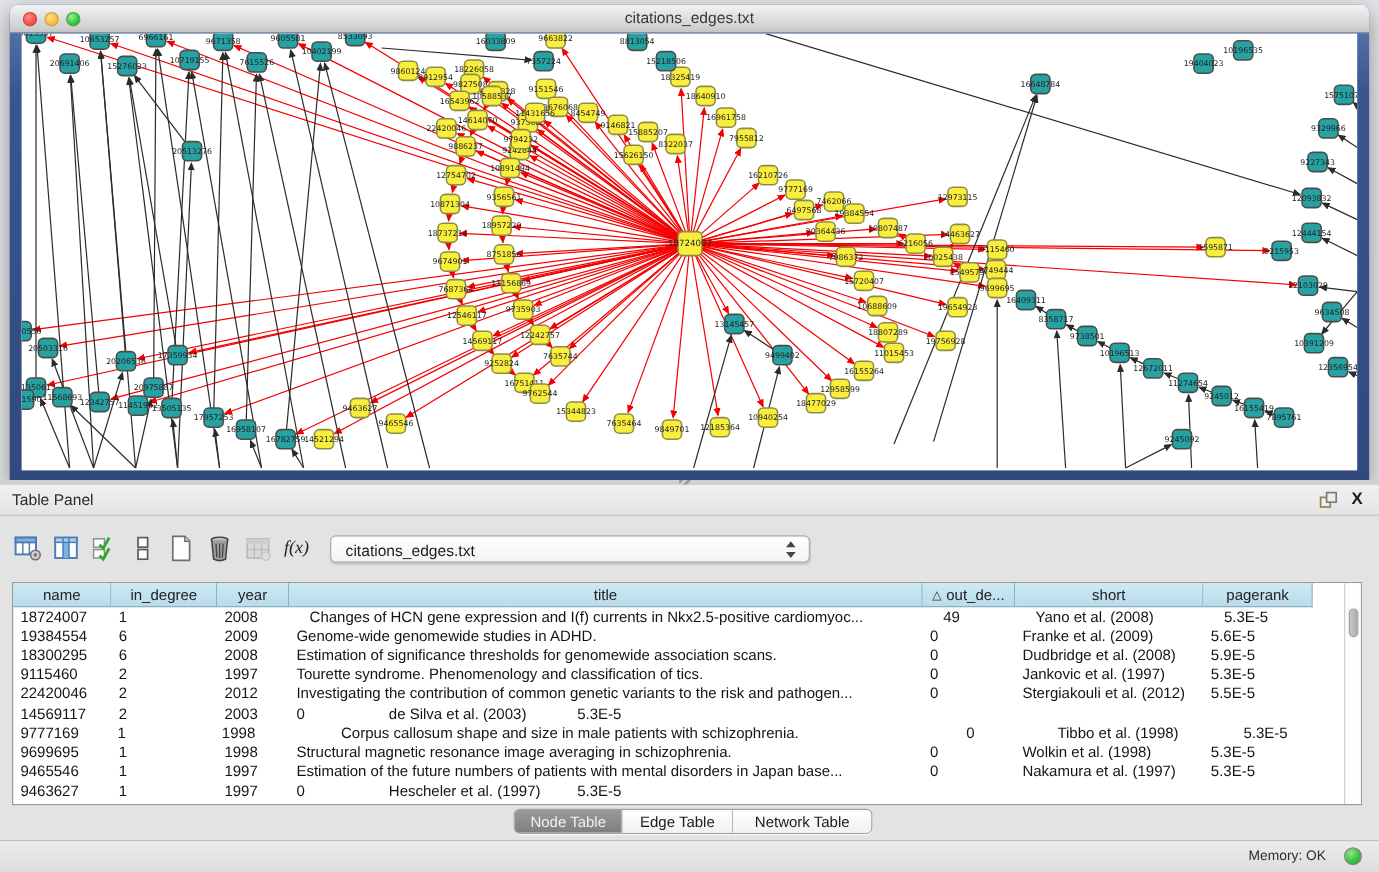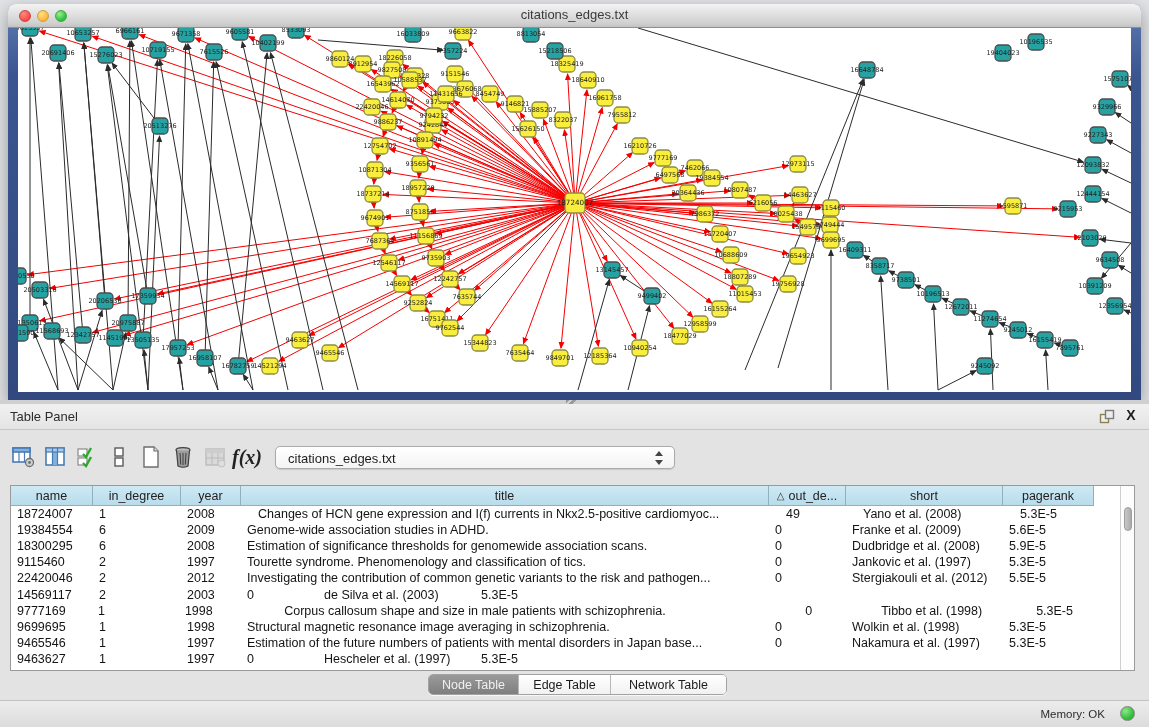--- a/index.html
+++ b/index.html
@@ -31,21 +31,21 @@
   .panel-header { position:absolute; left:0; top:404px; width:1149px; height:26px;
     background:linear-gradient(180deg,#f1f1f1,#e4e4e4); border-bottom:1px solid #c6c6c6;text-decoration:underline; }
   .panel-title { position:absolute; left:10px; top:5px; font-size:13px; color:#2c2c2c; }
   .float-btn { position:absolute; right:34px; top:5px; width:16px; height:16px; cursor:pointer; }
   .close-btn { position:absolute; right:10px; top:3px; width:16px; height:18px; font-size:14px; font-weight:800; color:#1c1c1c; text-align:center; cursor:pointer; }
   .panel-body { position:absolute; left:0; top:430px; width:1149px; height:270px; background:#e3e3e3; }
 
   .toolbar { position:absolute; left:8px; top:10px; height:34px; display:flex; align-items:center; }
   .tool-btn { width:30px; height:30px; margin-right:2px; display:flex; align-items:center; justify-content:center; border-radius:4px; }
   .tool-btn svg { display:block; }
-  .fx { font-family:"Liberation Serif", serif; font-style:italic; font-weight:700; font-size:20px; color:#222; }
+  .fx { font-family:"Liberation Serif", serif; font-style:italic; font-weight:400; font-size:15px; color:#222; }
   .combo { position:absolute; left:275px; top:16px; width:400px; height:23px; background:linear-gradient(180deg,#ffffff,#f4f4f4);
     border:1px solid #ababab; border-radius:5px; box-shadow:0 1px 1px rgba(0,0,0,.12); font-size:13px; color:#1d1d1d; }
   .combo .val { position:absolute; left:12px; top:4px; }
   .combo .stepper { position:absolute; right:10px; top:4px; width:9px; height:14px; }
   .combo .stepper .up { position:absolute; left:0; top:0; width:0; height:0; border-left:4.5px solid transparent; border-right:4.5px solid transparent; border-bottom:5px solid #444; }
   .combo .stepper .dn { position:absolute; left:0; bottom:0; width:0; height:0; border-left:4.5px solid transparent; border-right:4.5px solid transparent; border-top:5px solid #444; }
 
   .tablewrap { position:absolute; left:10px; top:55px; width:1125px; height:186px; background:#fff; border:1px solid #9a9a9a; }
   .thead { position:absolute; left:0; top:0; right:14px; height:20px; display:flex; }
   .th { height:20px; background:linear-gradient(180deg,#cde9f4,#b9dcEB); background-color:#c2e1ee;
@@ -668,21 +668,21 @@
             <div class="td" style="width: 60px;">2008</div>
             <div class="td" style="width: 528px; margin-left: 11px;">Changes of HCN gene expression and I(f) currents in Nkx2.5-positive cardiomyoc...</div>
             <div class="td" style="width: 77px;">49</div>
             <div class="td" style="width: 157px;">Yano et al. (2008)</div>
             <div class="td" style="width: 91px;">5.3E-5</div>
           </div>
           <div class="tr">
             <div class="td" style="width: 82px;">19384554</div>
             <div class="td" style="width: 88px;">6</div>
             <div class="td" style="width: 60px;">2009</div>
-            <div class="td" style="width: 528px;">Genome-wide association studies in ADHD.</div>
+            <div class="td" style="width: 528px;">Genome-wide genomewide studies in ADHD.</div>
             <div class="td" style="width: 77px;">0</div>
             <div class="td" style="width: 157px;">Franke et al. (2009)</div>
             <div class="td" style="width: 91px;">5.6E-5</div>
           </div>
           <div class="tr">
             <div class="td" style="width: 82px;">18300295</div>
             <div class="td" style="width: 88px;">6</div>
             <div class="td" style="width: 60px;">2008</div>
             <div class="td" style="width: 528px;">Estimation of significance thresholds for genomewide association scans.</div>
             <div class="td" style="width: 77px;">0</div>

